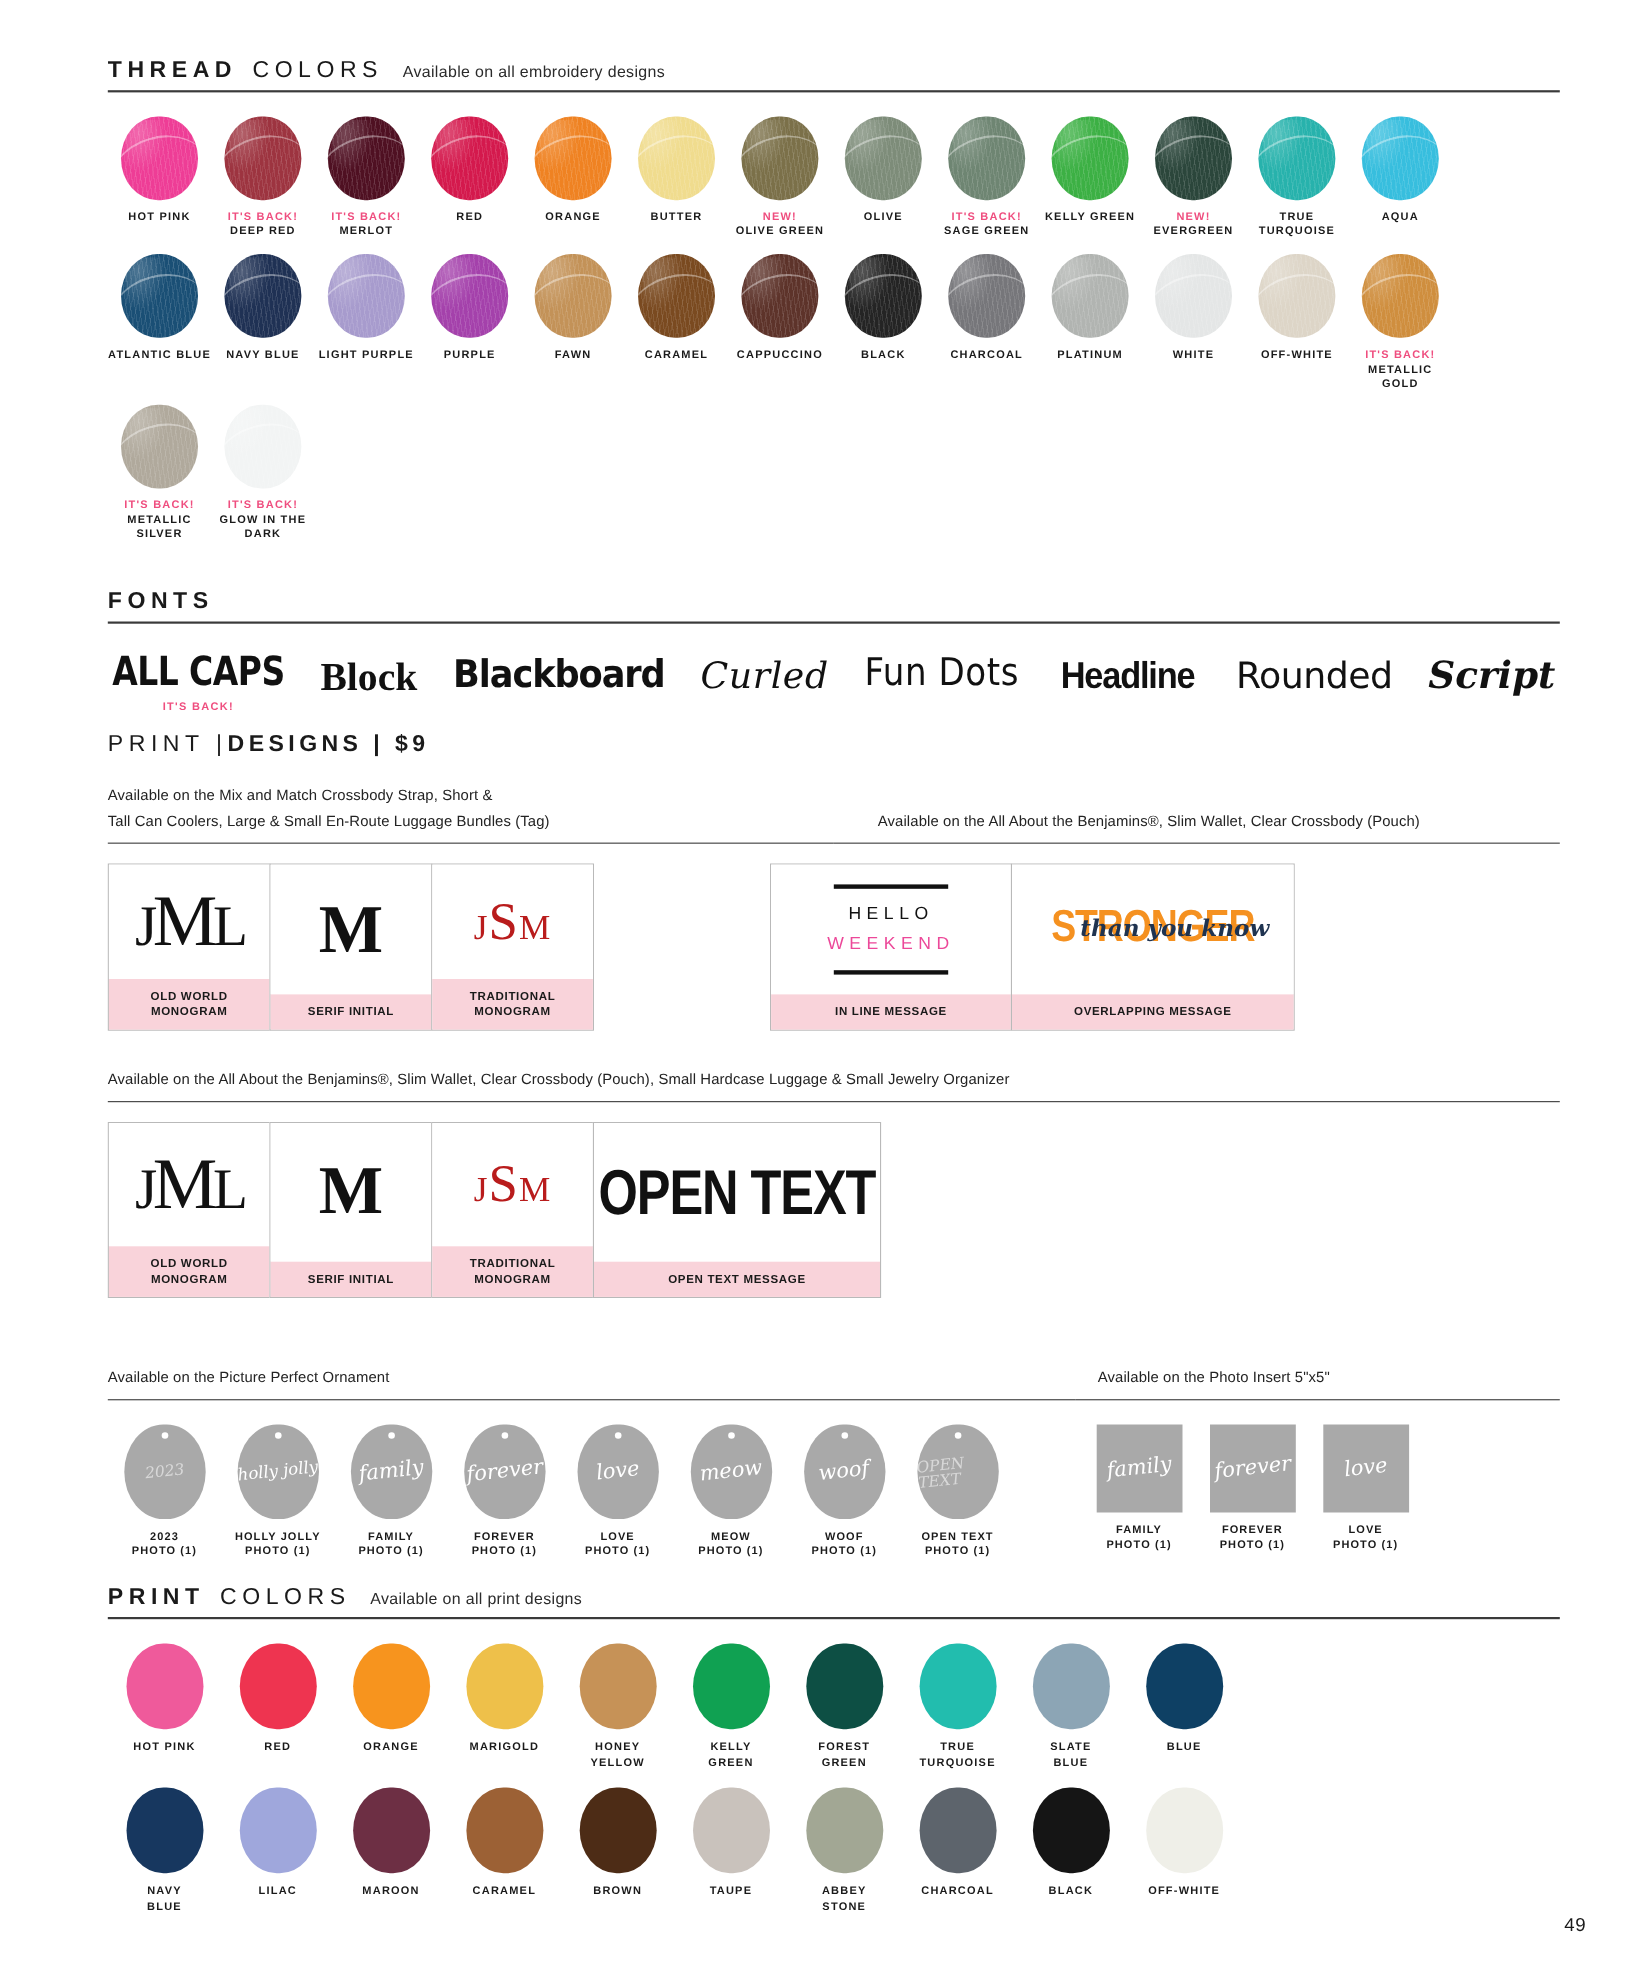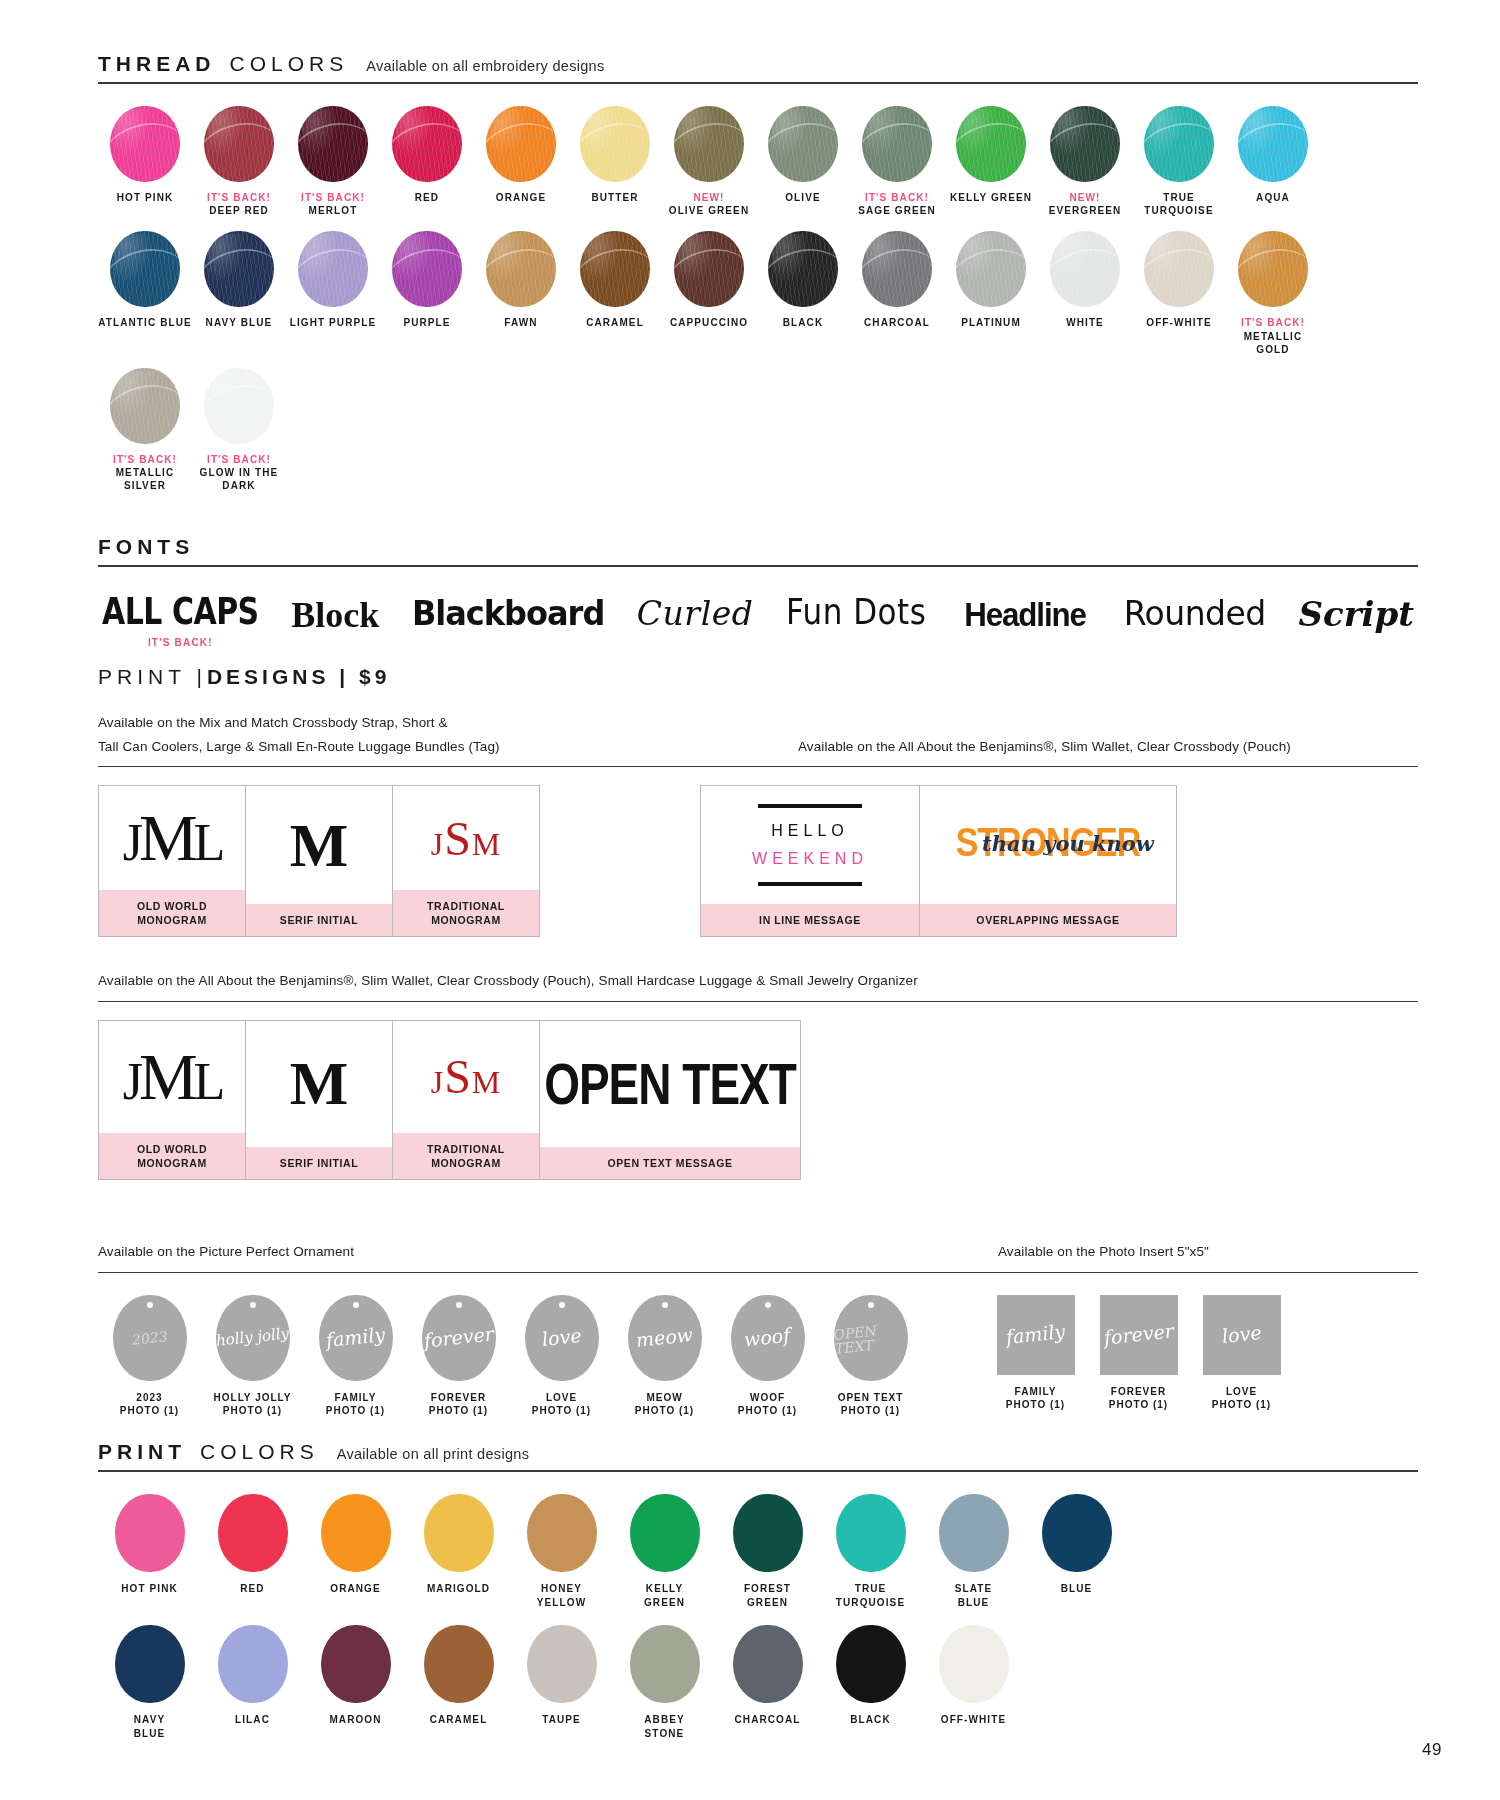--- a/index.html
+++ b/index.html
@@ -720,20 +720,24 @@
           </div>
           <div class="pc-cell">
             <div class="pc-dot" style="background: rgb(109, 47, 68);"></div>
             <div class="pc-label">MAROON</div>
           </div>
           <div class="pc-cell">
             <div class="pc-dot" style="background: rgb(156, 97, 53);"></div>
             <div class="pc-label">CARAMEL</div>
           </div>
           <div class="pc-cell">
+            <div class="pc-dot" style="background: rgb(77, 44, 22);"></div>
+            <div class="pc-label">BROWN</div>
+          </div>
+          <div class="pc-cell">
             <div class="pc-dot" style="background: rgb(201, 194, 188);"></div>
             <div class="pc-label">TAUPE</div>
           </div>
           <div class="pc-cell">
             <div class="pc-dot" style="background: rgb(162, 167, 148);"></div>
             <div class="pc-label">ABBEY<br>STONE</div>
           </div>
           <div class="pc-cell">
             <div class="pc-dot" style="background: rgb(93, 100, 108);"></div>
             <div class="pc-label">CHARCOAL</div>

